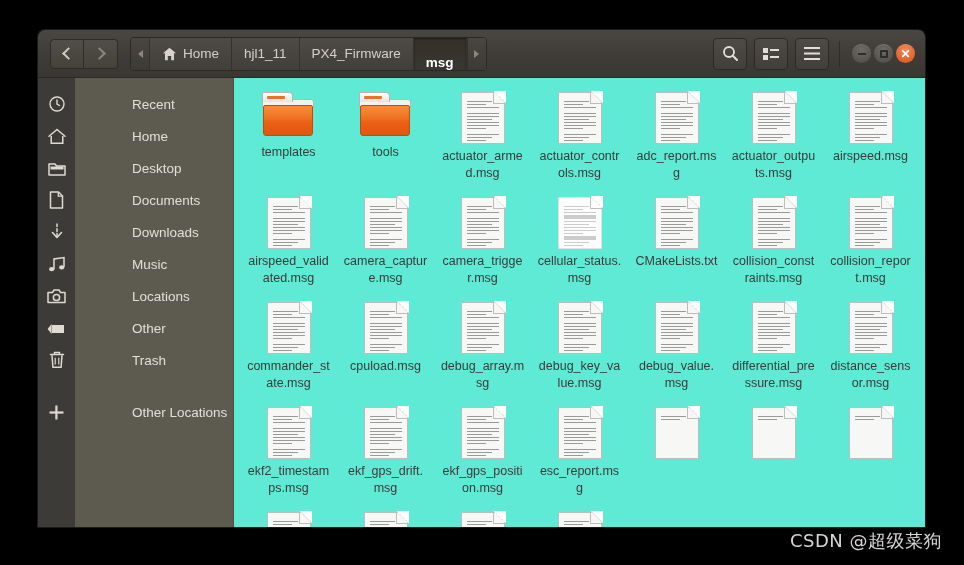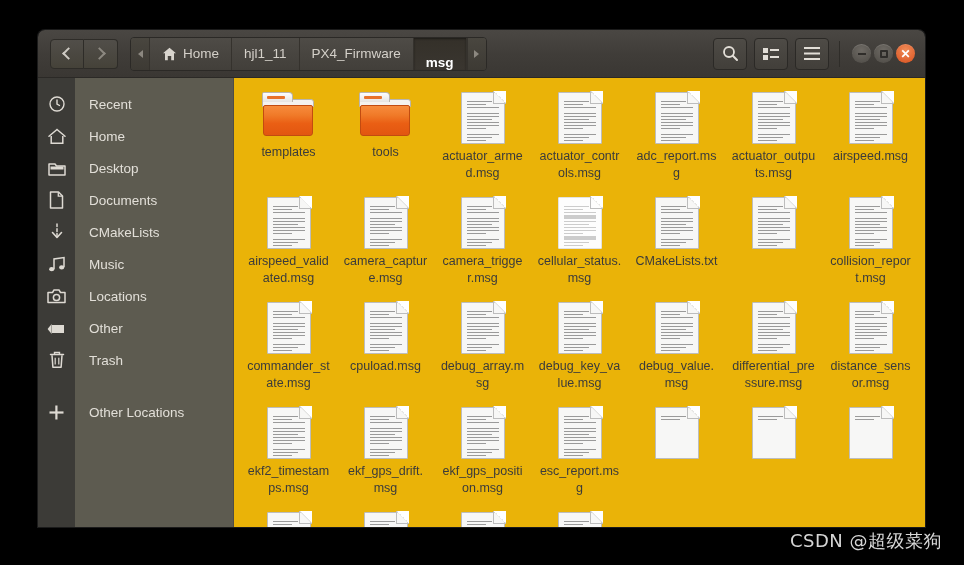--- a/index.html
+++ b/index.html
@@ -129,26 +129,27 @@
     padding-top: 10px;
     border-right: 1px solid #4f4d44;
   }
   .side-item {
     height: 32px;
     display: flex; align-items: center;
     padding-left: 14px;
     font-size: 13.5px;
     color: #e2dfd8;
     white-space: nowrap;
+    margin-left: 43px;
   }
   .side-gap { height: 20px; }
 
   .files {
     flex: 1;
-    background: #eab308;
+    background: #5eead4;
     position: relative;
     overflow: hidden;
   }
   .grid {
     display: grid;
     grid-template-columns: repeat(7, 1fr);
     padding: 8px 6px 0 6px;
     row-gap: 0;
   }
   .cell {
@@ -399,21 +400,21 @@
         <div class="side-item">
           <span>Home</span>
         </div>
         <div class="side-item">
           <span>Desktop</span>
         </div>
         <div class="side-item">
           <span>Documents</span>
         </div>
         <div class="side-item">
-          <span>CMakeLists</span>
+          <span>Downloads</span>
         </div>
         <div class="side-item">
           <span>Music</span>
         </div>
         <div class="side-item">
           <span>Locations</span>
         </div>
         <div class="side-item">
           <span>Other</span>
         </div>
@@ -699,20 +700,21 @@
                   <i class="med"></i>
                   <i class=""></i>
                   <i class=""></i>
                   <i class="short"></i>
                   <i class="gap"></i>
                   <i class=""></i>
                   <i class="med"></i>
                   <i class="short"></i>
                 </span>
               </span>
+              <div class="label">collision_constraints.msg</div>
             </div>
             <div class="cell">
               <span class="ico-doc">
                 <span class="d-page"></span>
                 <span class="d-fold"></span>
                 <span class="d-fold2"></span>
                 <span class="d-lines">
                   <i class="med"></i>
                   <i class="short"></i>
                   <i class=""></i>

